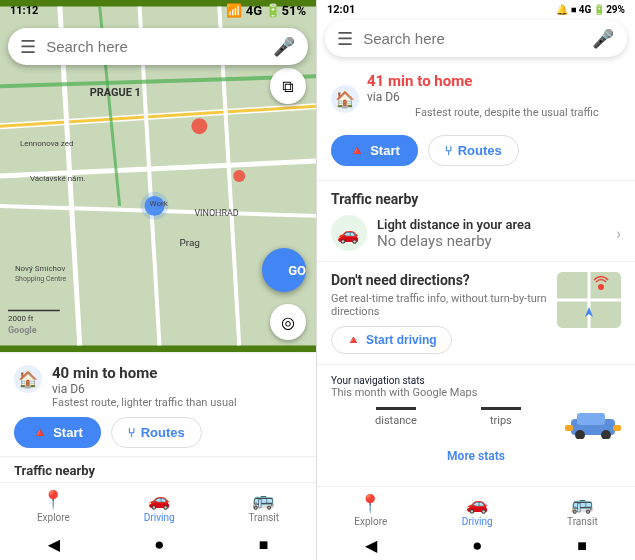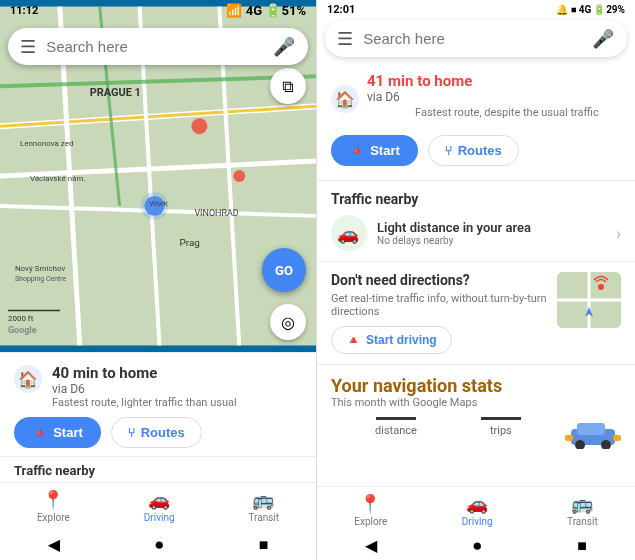--- a/index.html
+++ b/index.html
@@ -48,21 +48,21 @@
       background: transparent;
     }
     .search-bar .mic-icon {
       color: #4285f4;
       font-size: 18px;
     }
 
     
     .map-area {
       flex: 1;
-      background: #0369a1;
+      background: #4d7c0f;
       position: relative;
       overflow: hidden;
     }
 
     
     .map-svg {
       width: 100%;
       height: 100%;
     }
 
@@ -98,21 +98,21 @@
     .map-btn-go {
       position: absolute;
       bottom: 105px;
       right: 10px;
       width: 44px;
       height: 44px;
       background: #4285f4;
       border-radius: 50%;
       display: flex;
       align-items: center;
-      justify-content: center;
+      justify-content: flex-end;
       box-shadow: 0 2px 6px rgba(0,0,0,0.4);
       color: white;
       font-weight: bold;
       font-size: 13px;
     }
 
     
     .bottom-card {
       background: #fff;
       padding: 10px 14px 0 14px;
@@ -330,21 +330,21 @@
       justify-content: center;
       font-size: 18px;
       flex-shrink: 0;
     }
     .traffic-text .main {
       font-size: 13px;
       font-weight: 600;
       color: #333;
     }
     .traffic-text .sub {
-      font-size: 10px;
+      font-size: 15px;
       color: #777;
     }
     .arrow-right {
       margin-left: auto;
       color: #aaa;
       font-size: 16px;
     }
 
     .directions-section {
       padding: 10px 14px;
@@ -388,23 +388,23 @@
       border-radius: 6px;
       position: relative;
       overflow: hidden;
       flex-shrink: 0;
     }
 
     .nav-stats-section {
       padding: 10px 14px 4px;
     }
     .stats-title {
-      font-size: 18px;
-      font-weight: 700;
-      color: #a16207;
+      font-size: 10px;
+      font-weight: 400;
+      color: #0f172a;
     }
     .stats-sub {
       font-size: 11px;
       color: #777;
       margin-bottom: 8px;
     }
     .stats-row {
       display: flex;
       align-items: flex-start;
       gap: 20px;
@@ -660,20 +660,21 @@
           <svg width="56" height="32" viewBox="0 0 56 32">
             <rect x="6" y="12" width="44" height="16" rx="4" fill="#5c8fdb"></rect>
             <rect x="12" y="6" width="28" height="12" rx="3" fill="#7aabf0"></rect>
             <circle cx="15" cy="28" r="5" fill="#333"></circle>
             <circle cx="41" cy="28" r="5" fill="#333"></circle>
             <rect x="0" y="18" width="8" height="6" rx="2" fill="#f5a623"></rect>
             <rect x="48" y="18" width="8" height="6" rx="2" fill="#f5a623"></rect>
           </svg>
         </div>
       </div>
+      <div class="more-stats">More stats</div>
     </div>
   </div>
 
   <div class="right-bottom-nav">
     <div class="nav-item">
       <span class="nav-icon">📍</span>
       <span>Explore</span>
     </div>
     <div class="nav-item active">
       <span class="nav-icon">🚗</span>

